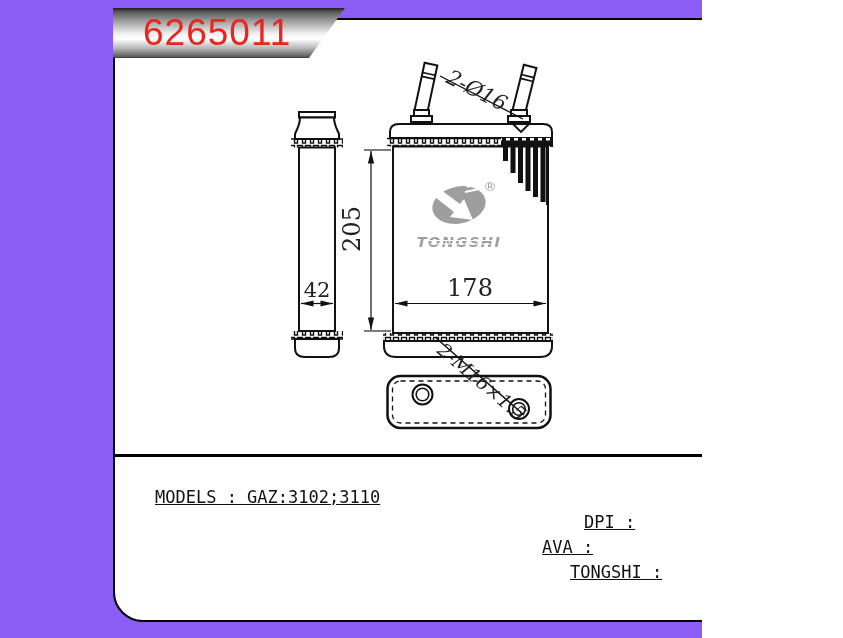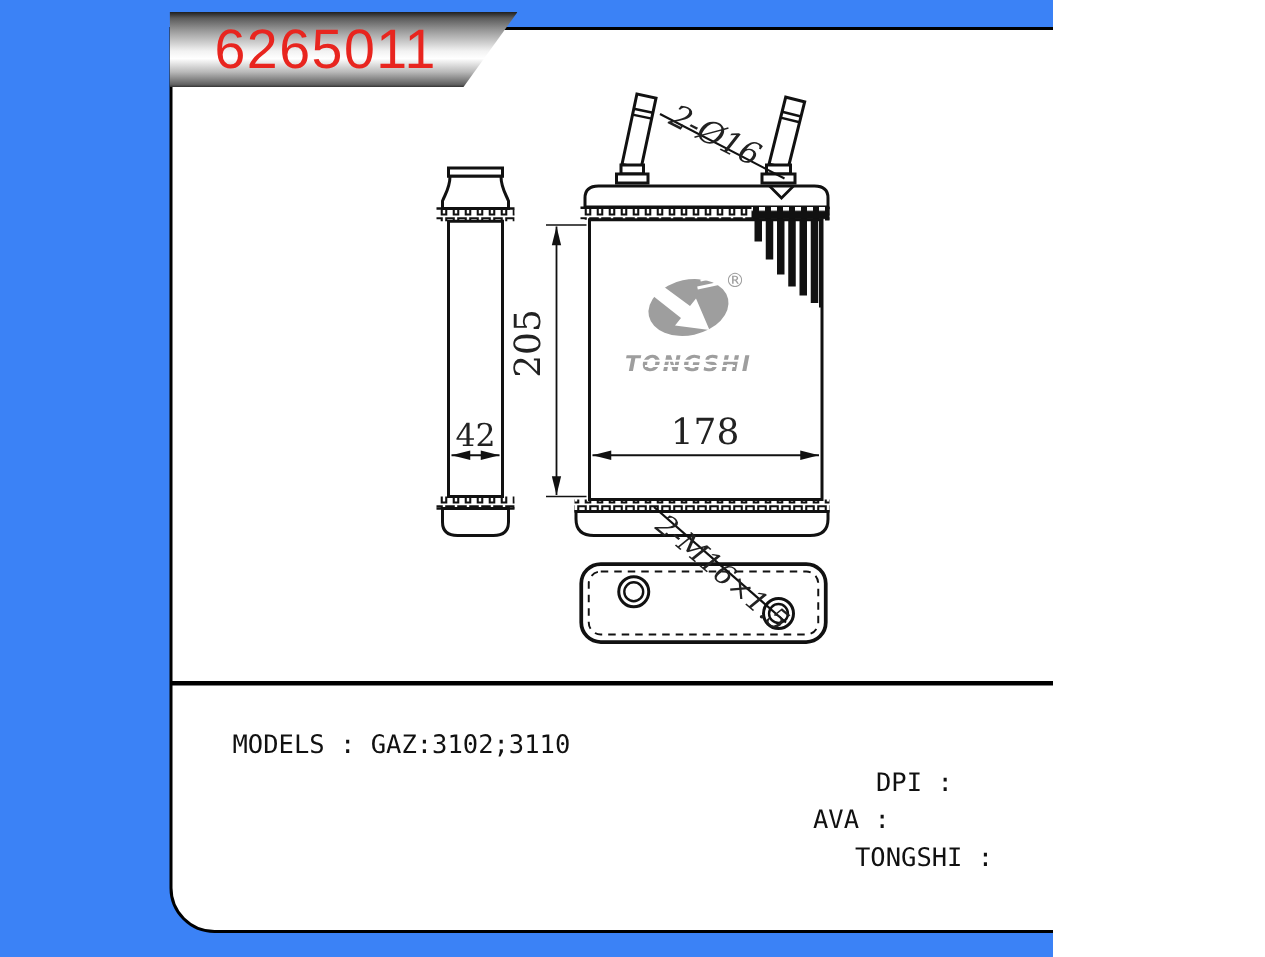--- a/index.html
+++ b/index.html
@@ -1,34 +1,34 @@
 <!DOCTYPE html>
 <html><head>
 <meta charset="utf-8">
 <style>
   html,body{margin:0;padding:0;background:#fff;}
-  .page{position:relative;width:702px;height:638px;background:#3b82f6;overflow:hidden;
+  .page{position:relative;width:702px;height:638px;background:#8b5cf6;overflow:hidden;
         font-family:"Liberation Sans",sans-serif;}
   .panel{position:absolute;left:113px;top:18px;width:680px;height:604px;
          box-sizing:border-box;border:2.5px solid #000;
          border-radius:0 26px 0 30px;background:#fff;}
   .panel-fragment{position:absolute;left:832px;top:18px;width:30px;height:602px;
          box-sizing:border-box;border-left:2.5px solid #000;border-bottom:2.5px solid #000;
          border-bottom-left-radius:30px;background:#fff;}
   .banner{position:absolute;left:113px;top:8px;width:232px;height:50px;z-index:4;
          background:linear-gradient(180deg,#1f1f1f 0%,#5a5a5a 8%,#9a9a9a 25%,#f2f2f2 52%,#ffffff 62%,#b9b9b9 80%,#5f5f5f 97%,#333 100%);
          clip-path:polygon(0 0,100% 0,calc(100% - 36px) 100%,0 100%);}
   .banner .pn{display:block;line-height:50px;padding-left:30px;font-size:37px;
          letter-spacing:1px;color:#e8251f;font-weight:400;}
   .banner-fragment{position:absolute;left:829px;top:8px;width:14px;height:50px;z-index:4;
          background:linear-gradient(180deg,#1f1f1f 0%,#5a5a5a 8%,#9a9a9a 25%,#f2f2f2 52%,#ffffff 62%,#b9b9b9 80%,#5f5f5f 97%,#333 100%);}
   .separator{position:absolute;left:114px;top:454px;width:678px;height:0;
          border-top:3px solid #000;z-index:3;}
   .spec-line{position:absolute;white-space:pre;font-family:"DejaVu Sans Mono",monospace;
-         font-size:17px;color:#111;z-index:3;}
+         font-size:17px;color:#111;z-index:3;text-decoration:underline;}
   svg.drawing{position:absolute;left:0;top:0;z-index:2;pointer-events:none;}
 </style>
 </head>
 <body>
 
 <div class="page">
 
   <div class="panel"></div>
   <div class="panel-fragment"></div>
 

